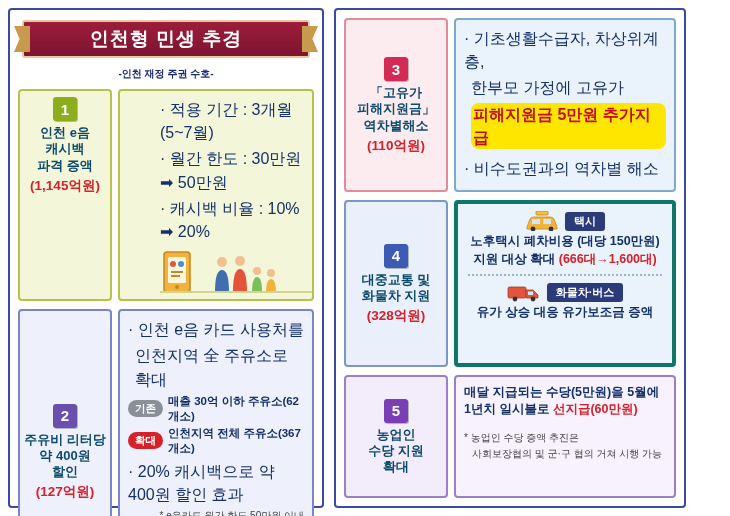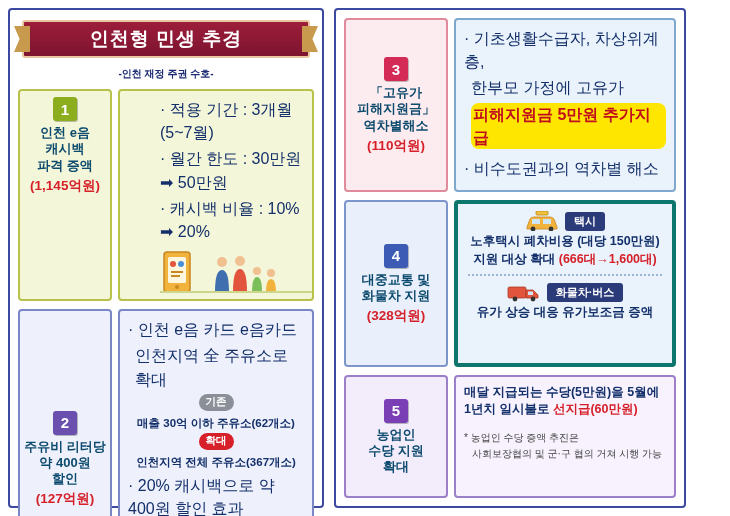--- a/index.html
+++ b/index.html
@@ -131,21 +131,21 @@
     border-radius: 8px;
   }
   .note {
     font-size: 10px;
     color: #444;
     display: block;
     margin-top: 2px;
   }
 
   
-  .chip-line { display: flex; align-items: center; gap: 5px; margin: 2px 0; flex-direction: column; }
+  .chip-line { display: flex; align-items: center; gap: 5px; margin: 2px 0; }
   .chip {
     font-size: 10.5px;
     font-weight: bold;
     color: #fff;
     border-radius: 9px;
     padding: 1.5px 7px;
     white-space: nowrap;
   }
   .chip-gray { background: #8a8f98; }
   .chip-red { background: #d6202a; }
@@ -292,21 +292,21 @@
       </div>
     </div>
 
     <div class="row">
       <div class="left-box box2-left">
         <div class="num-badge badge-purple">2</div>
         <div class="left-title">주유비 리터당<br>약 400원<br>할인</div>
         <div class="left-amount amount-red">(127억원)</div>
       </div>
       <div class="right-box box2-right">
-        <span class="bullet">· 인천 e음 카드 e음카드</span>
+        <span class="bullet">· 인천 e음 카드 사용처를</span>
         <span class="bullet" style="padding-left:7px;">인천지역 全 주유소로 확대</span>
 
         <div class="chip-line">
           <span class="chip chip-gray">기존</span>
           <span class="chip-text">매출 30억 이하 주유소(62개소)</span>
         </div>
         <div class="chip-line">
           <span class="chip chip-red">확대</span>
           <span class="chip-text">인천지역 전체 주유소(367개소)</span>
         </div>

